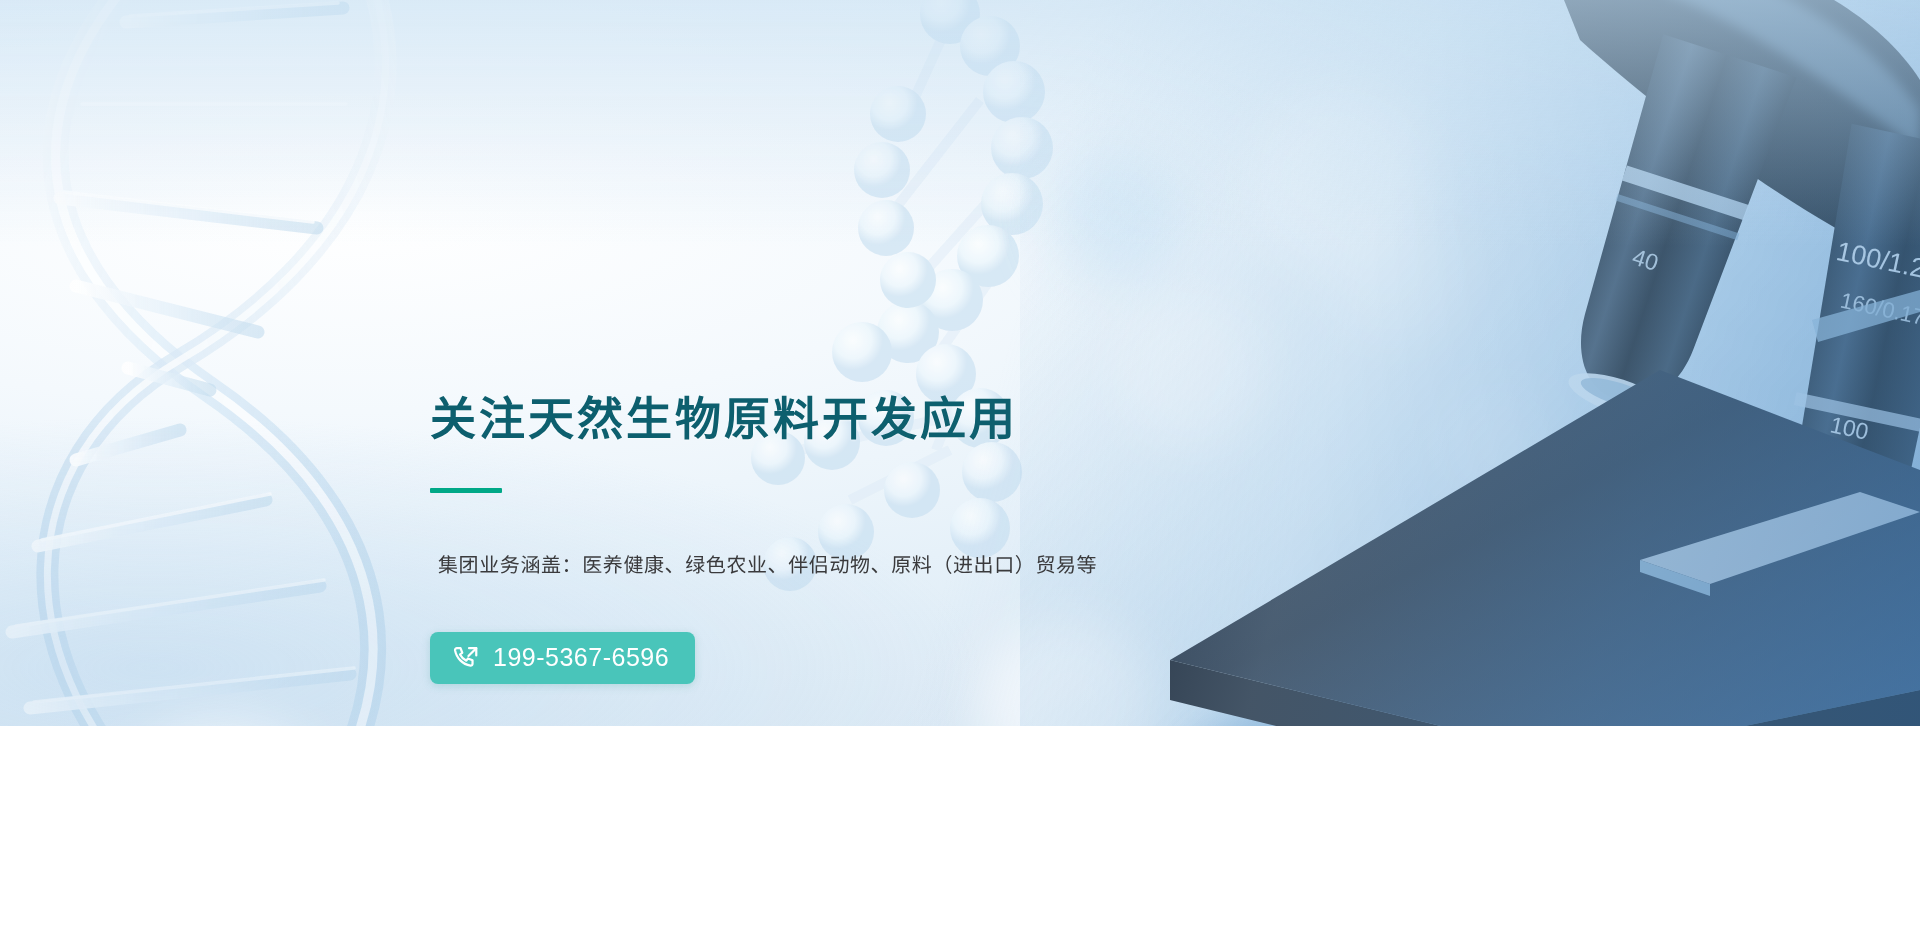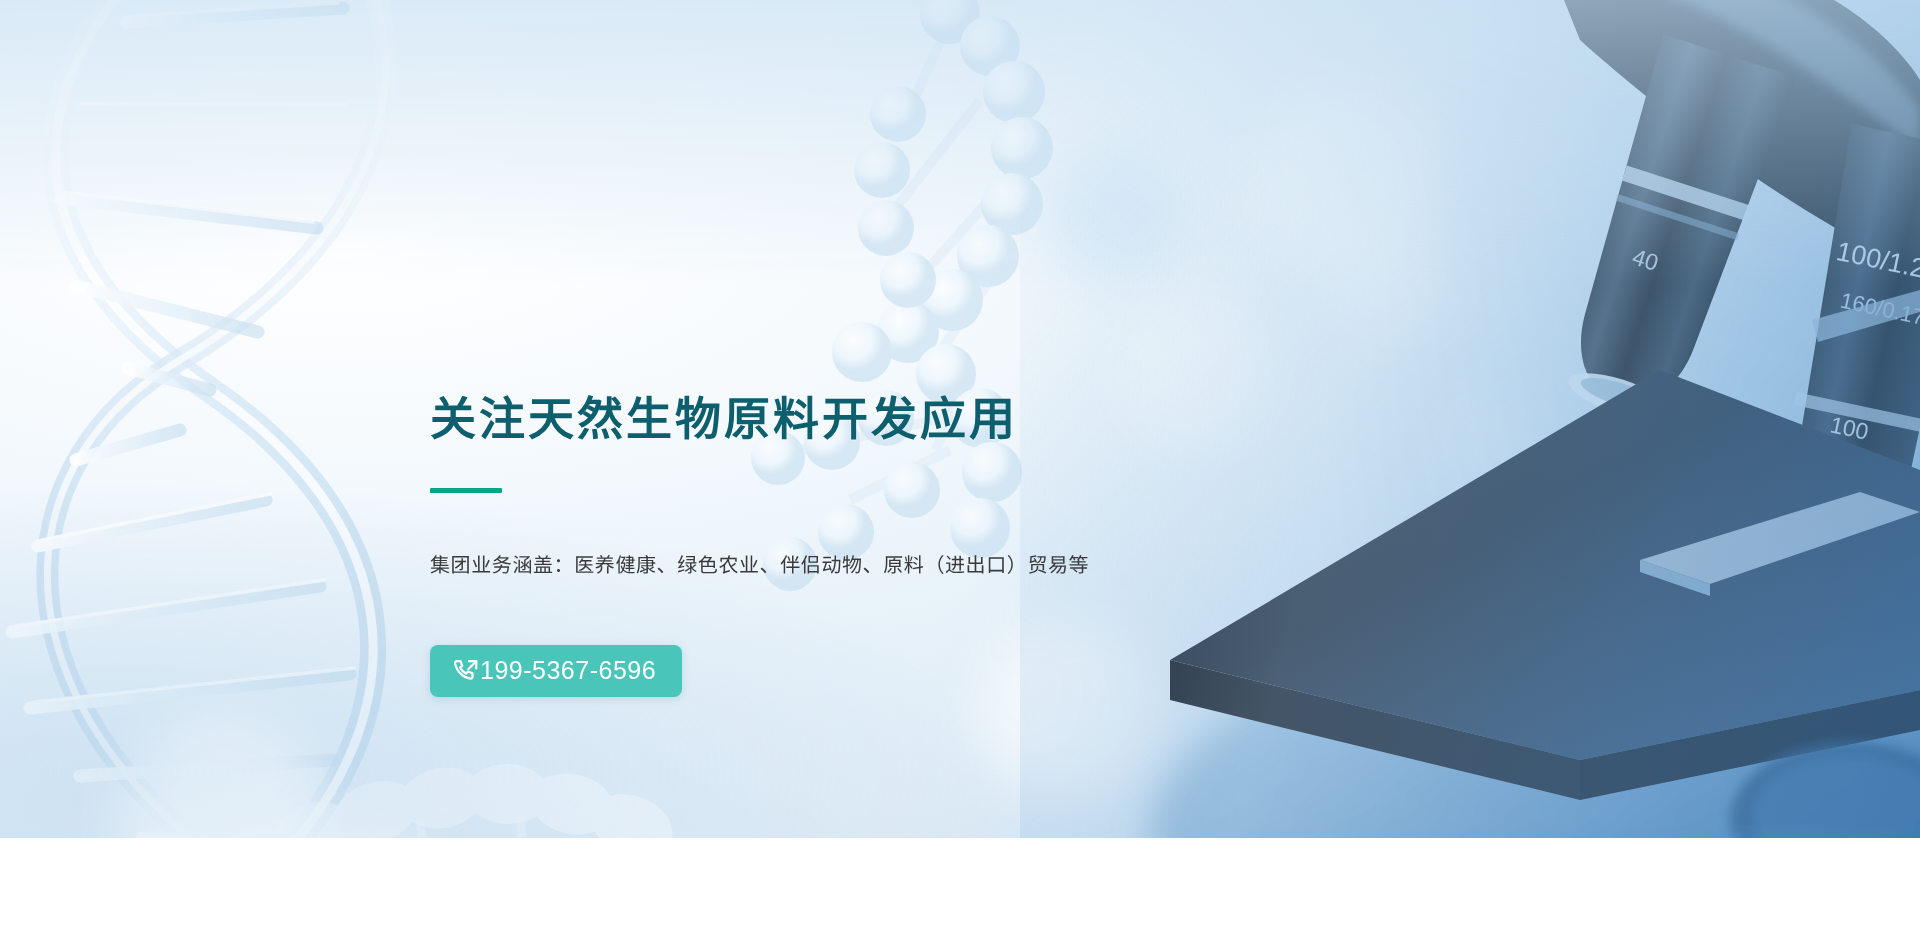--- a/index.html
+++ b/index.html
@@ -4,21 +4,21 @@
 <title>Hero Banner</title>
 <style>
   * { margin:0; padding:0; box-sizing:border-box; }
   html, body {
     width:1920px; height:950px; overflow:hidden;
     font-family:"Liberation Sans","DejaVu Sans",sans-serif;
   }
 
   
   .hero {
-    position:relative; width:1920px; height:838px; overflow:hidden;
+    position:relative; width:1920px; height:726px; overflow:hidden;
     background:#eef5fb;
   }
 
   
   .bg-base {
     position:absolute; inset:0;
     background:
       radial-gradient(120% 95% at 18% 30%,  #ffffff 0%, #f4f9fd 28%, #e6f1f9 55%, #dceaf5 78%, #d3e5f3 100%);
   }
   .bg-tint-right {
@@ -49,24 +49,24 @@
     position:absolute; left:430px; top:392px; width:820px; z-index:40;
   }
   .headline {
     font-size:46px; font-weight:bold; letter-spacing:3px; line-height:1.18;
     color:#0d5f6e; white-space:nowrap;
     text-shadow:0 1px 2px rgba(255,255,255,0.55);
   }
   .rule { margin-top:42px; width:72px; height:5px; background:#00a887; border-radius:1px; }
 
   .body-copy { margin-top:48px; color:#3a3a3c; font-size:20px; line-height:48px; letter-spacing:.6px; }
-  .body-line { white-space:nowrap; }
+  .body-line { white-space:nowrap;margin-left:8px; }
 
   .call-btn {
-    margin-top:56px; display:inline-flex; align-items:center; 
+    margin-top:43px; display:inline-flex; align-items:center; gap:13px;
     height:52px; padding:0 26px 0 22px;
     background:#49c5ba; border:none; border-radius:8px;
     color:#ffffff; font-size:25px; letter-spacing:.5px;
     font-family:"Liberation Sans","DejaVu Sans",sans-serif;
     cursor:pointer; box-shadow:0 2px 8px rgba(46,150,142,0.22);
   }
   .call-btn .phone-ico { width:28px; height:28px; display:block; flex:none; }
   .call-btn .num { line-height:1; padding-bottom:2px; }
 </style>
 </head>

